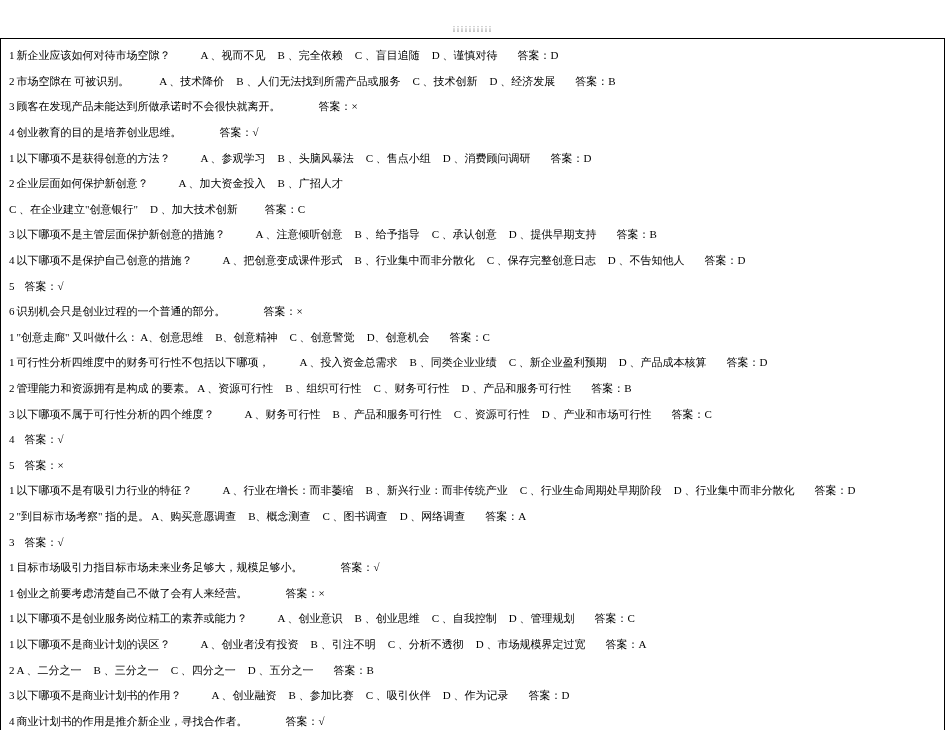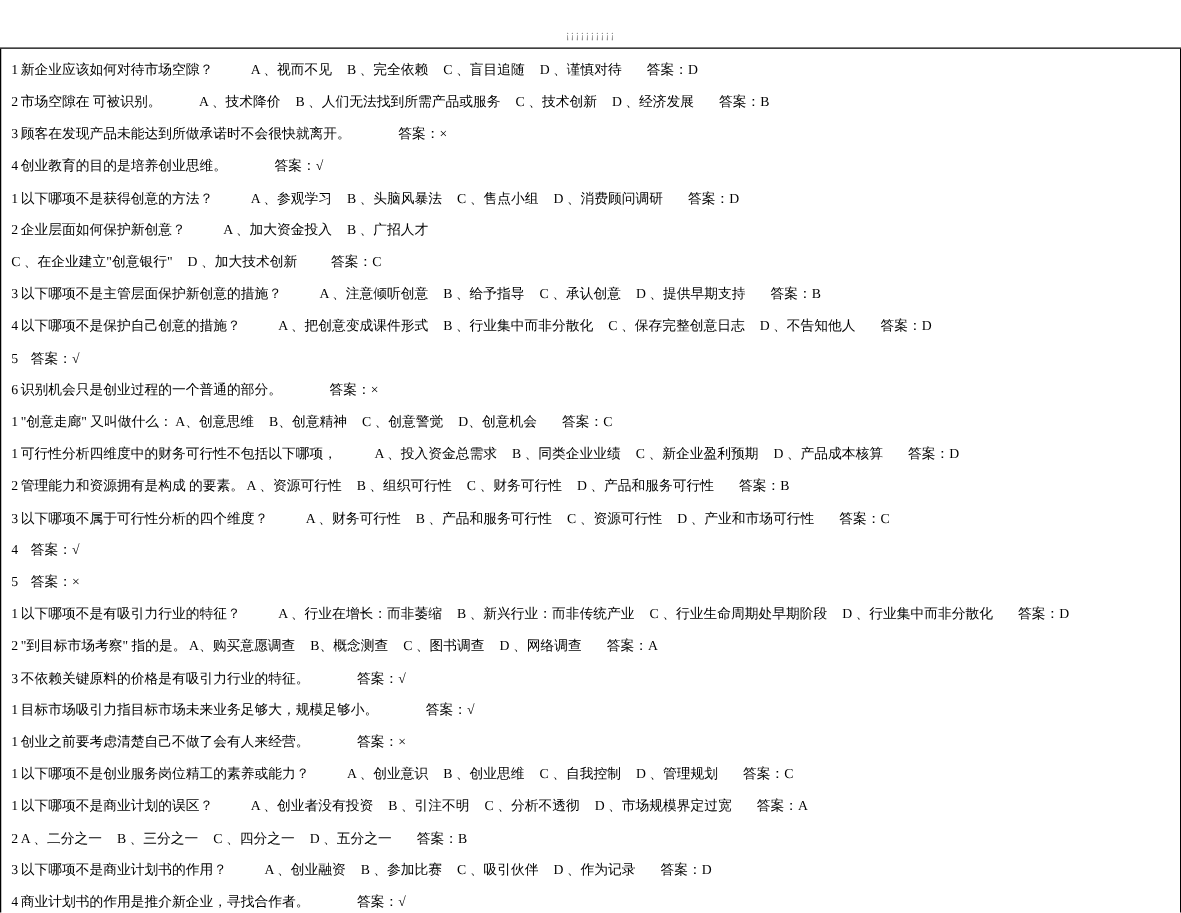--- a/index.html
+++ b/index.html
@@ -218,21 +218,20 @@
       <span class="num">"到目标市场考察" 指的是。</span>
       <span class="opt">A、购买意愿调查</span>
       <span class="opt">B、概念测查</span>
       <span class="opt">C 、图书调查</span>
       <span class="opt">D 、网络调查</span>
       <span class="ans-label">答案：</span>
       <span class="ans-val">A</span>
     </div>
     <div class="line">
       <span class="num">3</span>
-      <span class="q">不依赖关键原料的价格是有吸引力行业的特征。</span>
       <span class="ans-label">答案：</span>
       <span class="ans-val">√</span>
     </div>
     <div class="line">
       <span class="num">1</span>
       <span class="q">目标市场吸引力指目标市场未来业务足够大，规模足够小。</span>
       <span class="ans-label">答案：</span>
       <span class="ans-val">√</span>
     </div>
     <div class="line">

